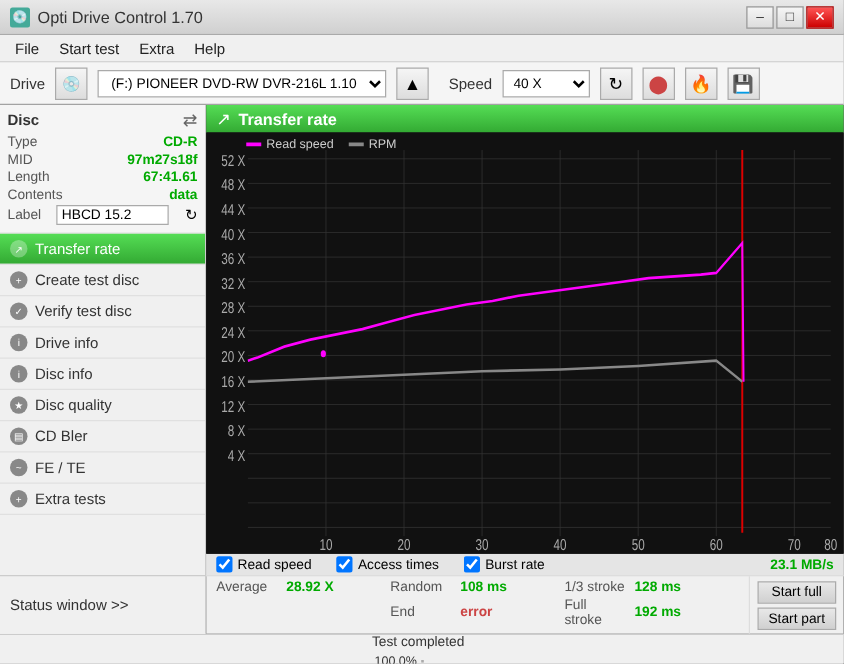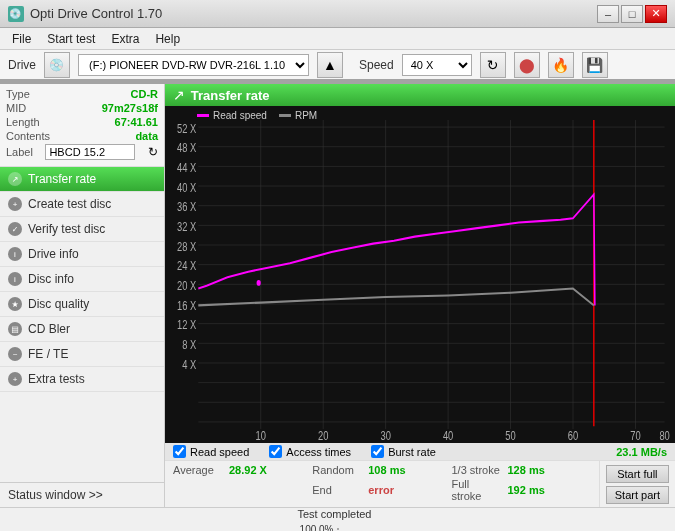--- a/index.html
+++ b/index.html
@@ -34,21 +34,21 @@
     .menu-item { padding: 2px 8px; font-size: 12px; color: #222; cursor: pointer; }
 
     
     .drive-bar {
       background: #f5f5f5;
       height: 34px;
       display: flex;
       align-items: center;
       padding: 0 8px;
       gap: 8px;
-      border-bottom: 5px solid #a3a3a3;
+      border-bottom: 1px solid #a3a3a3;
     }
     .drive-label { font-size: 12px; color: #333; }
     .drive-select { height: 22px; background: white; border: 1px solid #aaa; padding: 0 6px; font-size: 11px; min-width: 200px; }
     .speed-label { font-size: 12px; color: #333; margin-left: 8px; }
     .speed-select { height: 22px; background: white; border: 1px solid #aaa; padding: 0 4px; font-size: 11px; width: 70px; }
     .toolbar-btn { width: 26px; height: 26px; background: linear-gradient(to bottom, #f5f5f5, #ddd); border: 1px solid #aaa; display: flex; align-items: center; justify-content: center; cursor: pointer; font-size: 14px; }
 
     
     .main-layout {
       display: flex;
@@ -94,21 +94,21 @@
       font-size: 12px;
       border-bottom: 1px solid #e0e0e0;
       gap: 6px;
     }
     .nav-item.active { background: linear-gradient(to bottom, #5d5, #3a3); color: white; }
     .nav-item .nav-icon { width: 14px; height: 14px; border-radius: 50%; background: #888; display: flex; align-items: center; justify-content: center; font-size: 8px; color: white; flex-shrink: 0; }
     .nav-item.active .nav-icon { background: rgba(255,255,255,0.3); }
 
     
     .status-window-btn {
-      padding: 5px 8px;
+      padding: 16px 8px;
       border-top: 1px solid #ccc;
       cursor: pointer;
       font-size: 12px;
       color: #333;
       background: #f0f0f0;
       display: flex;
       align-items: flex-end;
       gap: 4px;
     }
 
@@ -255,20 +255,24 @@
   <div class="toolbar-btn" style="color:#c44;">⬤</div>
   <div class="toolbar-btn">🔥</div>
   <div class="toolbar-btn">💾</div>
 </div>
 
 <div class="main-layout">
 
   <div class="sidebar">
 
     <div class="disc-panel">
+      <div class="disc-header">
+        <span class="disc-title">Disc</span>
+        <span class="disc-refresh">⇄</span>
+      </div>
       <div class="disc-row">
         <span class="disc-key">Type</span>
         <span class="disc-val">CD-R</span>
       </div>
       <div class="disc-row">
         <span class="disc-key">MID</span>
         <span class="disc-val">97m27s18f</span>
       </div>
       <div class="disc-row">
         <span class="disc-key">Length</span>

